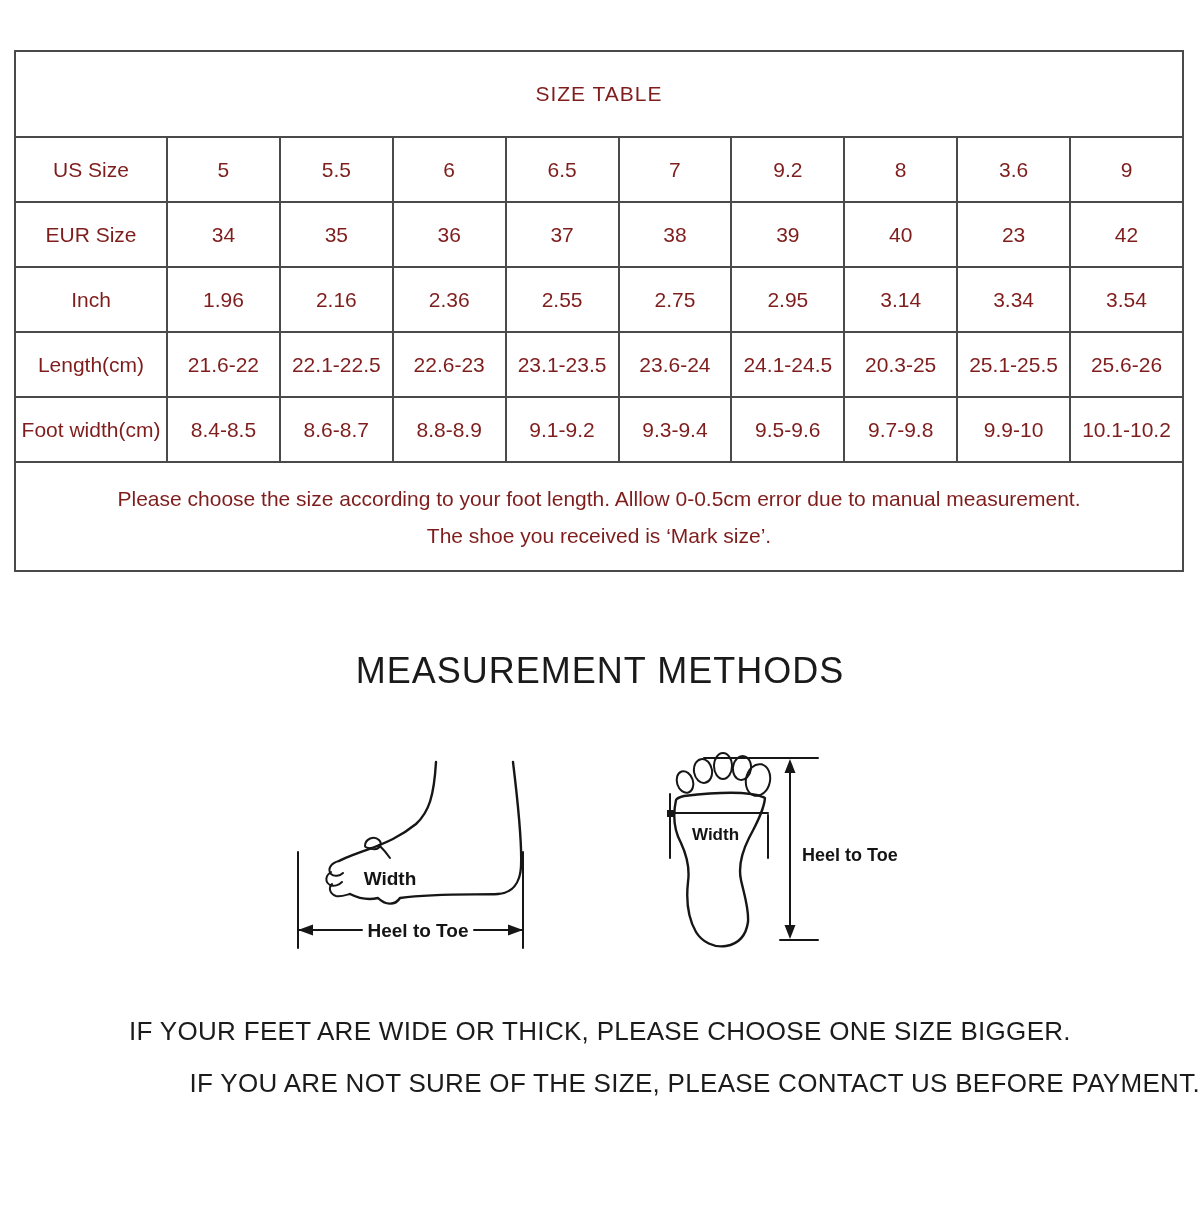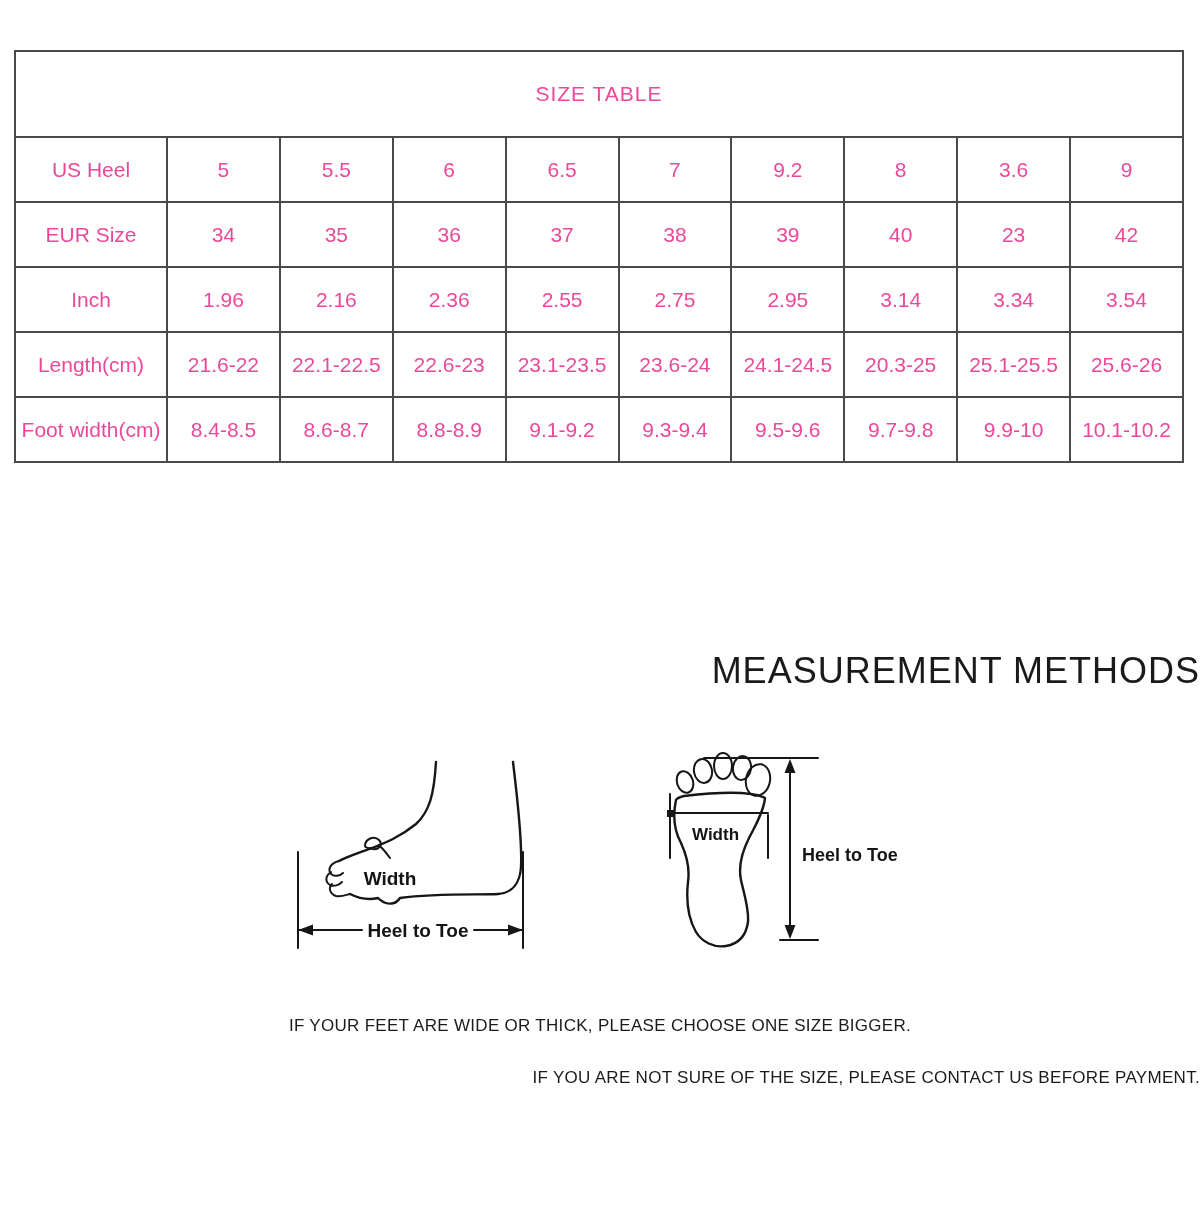--- a/index.html
+++ b/index.html
@@ -7,45 +7,45 @@
     position:relative; width:1200px; height:1229px; background:#ffffff;
     font-family:"Liberation Sans", sans-serif; color:#1c1c1c; overflow:hidden;
   }
   
   table.size-table {
     position:absolute; left:14px; top:50px; width:1170px;
     border-collapse:collapse; table-layout:fixed;
   }
   table.size-table td {
     border:2px solid #4a4a4a; text-align:center; vertical-align:middle;
-    font-size:21px; color:#ec4899; padding:0; overflow:hidden; white-space:nowrap;
+    font-size:21px; color:#7f1d1d; padding:0; overflow:hidden; white-space:nowrap;
   }
   td.title-cell { height:84px; font-size:34px; letter-spacing:1px; }
   tr.size-row td { height:63px; }
   td.note-cell { height:107px; font-size:21px; line-height:37px; white-space:normal; }
   
   .methods-heading {
     position:absolute; top:650px; left:0; width:100%; margin:0;
-    text-align:right; font-size:36px; font-weight:400; letter-spacing:1px; color:#1a1a1a;
+    text-align:center; font-size:36px; font-weight:400; letter-spacing:1px; color:#1a1a1a;
   }
   svg.diagram { position:absolute; }
   svg.foot-side   { left:288px; top:748px; width:310px; height:210px; }
   svg.foot-bottom { left:640px; top:740px; width:330px; height:228px; }
   svg.diagram path, svg.diagram line, svg.diagram ellipse {
     fill:none; stroke:#161616; stroke-width:2.4; stroke-linecap:round; stroke-linejoin:round;
   }
   svg.diagram .thin { stroke-width:2; }
   svg.diagram polygon, svg.diagram rect { fill:#161616; stroke:none; }
   svg.diagram text {
     fill:#141414; font-family:"Liberation Sans", sans-serif; font-weight:600; stroke:none;
   }
   
   .footer-line {
     position:absolute; left:0; width:100%; text-align:center;
-    font-size:17px; color:#1b1b1b; letter-spacing:0.3px;
+    font-size:26px; color:#1b1b1b; letter-spacing:0.3px;
   }
   .footer-1 { top:1016px; }
   .footer-2 { top:1068px;text-align:right; }
 </style>
 </head>
 <body>
 
 <div class="page">
 
   <table class="size-table">
@@ -60,21 +60,21 @@
         <col>
         <col>
         <col>
     </colgroup>
     <tbody id="size-table-body">
       <tr>
         <td class="title-cell" colspan="10">SIZE TABLE</td>
       </tr>
 
       <tr class="size-row">
-          <td>US Heel</td>
+          <td>US Size</td>
           <td>5</td>
           <td>5.5</td>
           <td>6</td>
           <td>6.5</td>
           <td>7</td>
           <td>9.2</td>
           <td>8</td>
           <td>3.6</td>
           <td>9</td>
         </tr>
@@ -119,20 +119,26 @@
           <td>8.4-8.5</td>
           <td>8.6-8.7</td>
           <td>8.8-8.9</td>
           <td>9.1-9.2</td>
           <td>9.3-9.4</td>
           <td>9.5-9.6</td>
           <td>9.7-9.8</td>
           <td>9.9-10</td>
           <td>10.1-10.2</td>
         </tr>
+        <tr id="note-row">
+        <td class="note-cell" colspan="10">
+          <div>Please choose the size according to your foot length. Alllow 0-0.5cm error due to manual measurement.</div>
+          <div>The shoe you received is ‘Mark size’.</div>
+        </td>
+      </tr>
     </tbody>
   </table>
 
   <h2 class="methods-heading">MEASUREMENT METHODS</h2>
 
   <svg class="diagram foot-side" viewBox="0 0 310 210">
 
     <path d="M148,14 C146,48 141,64 128,76 C112,89 97,95 84,100 C70,105 58,109 51,113"></path>
     <path d="M62,146 C72,151 82,152 90,150 C97,157 107,158 112,150 C150,145 190,147 210,146 C224,145 232,135 233,119 C234,100 230,55 225,14"></path>
 

